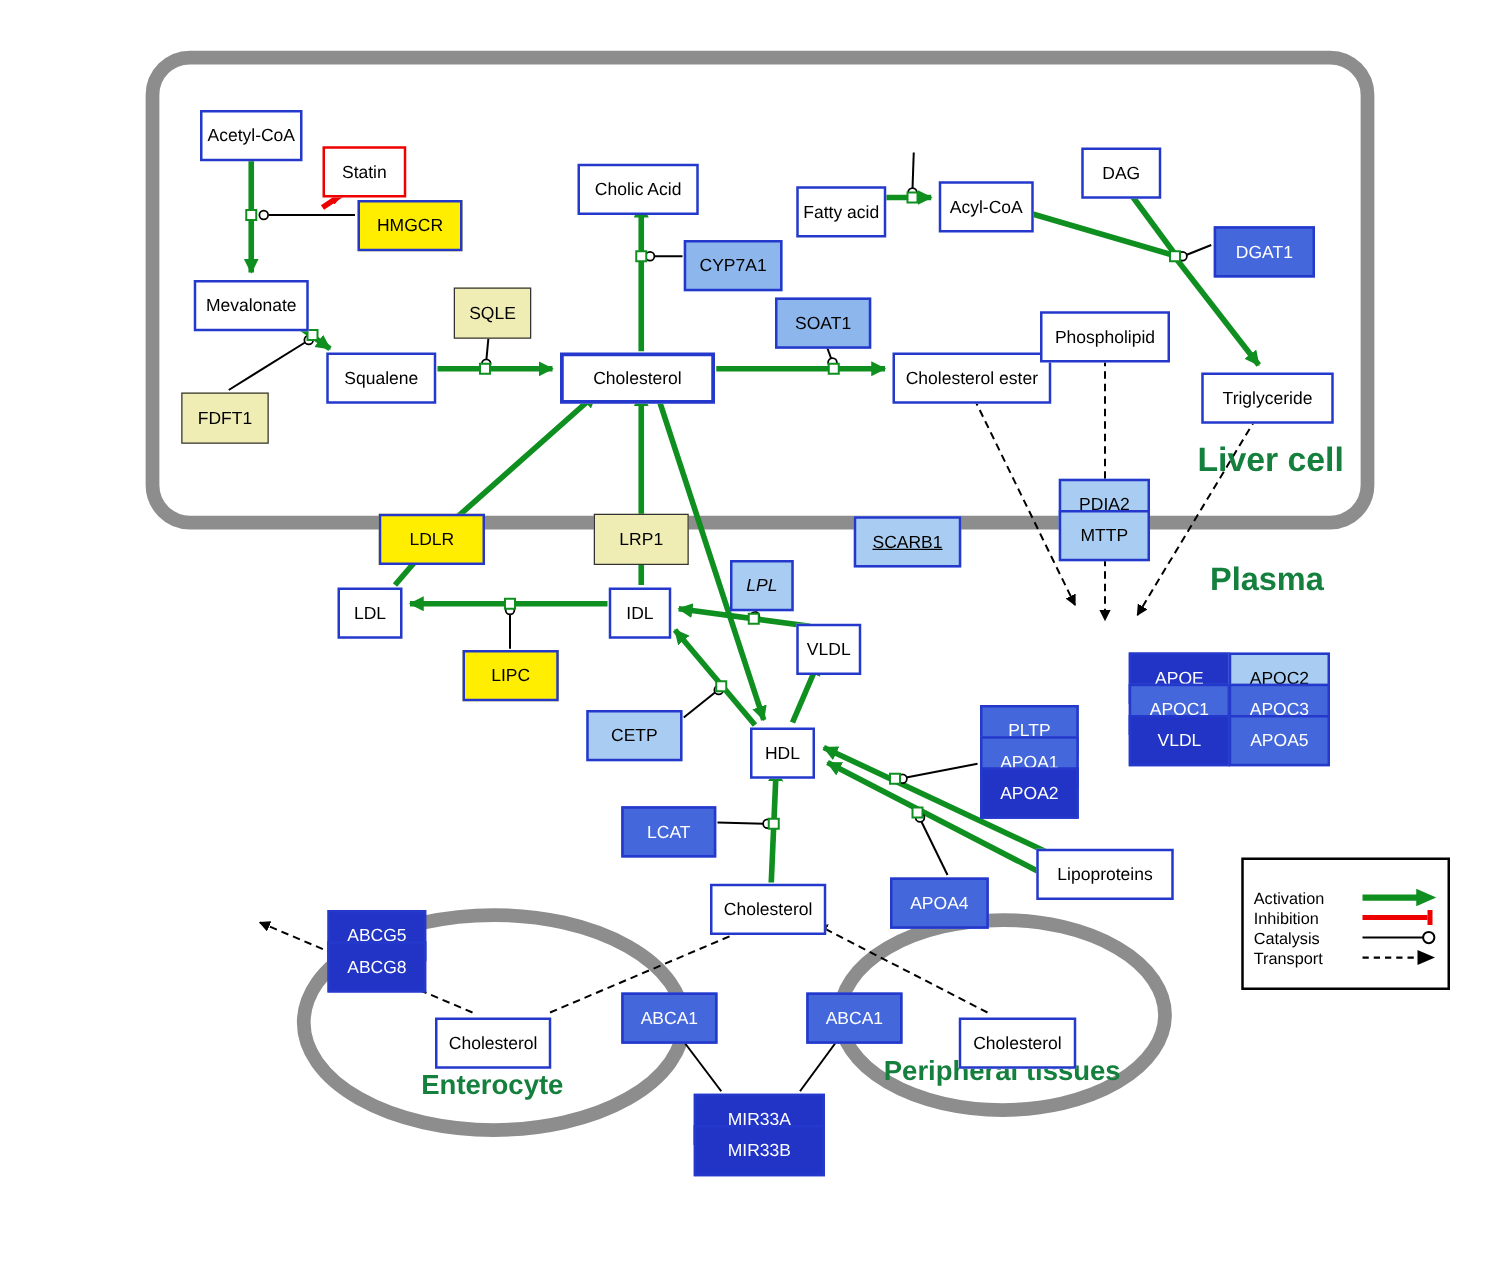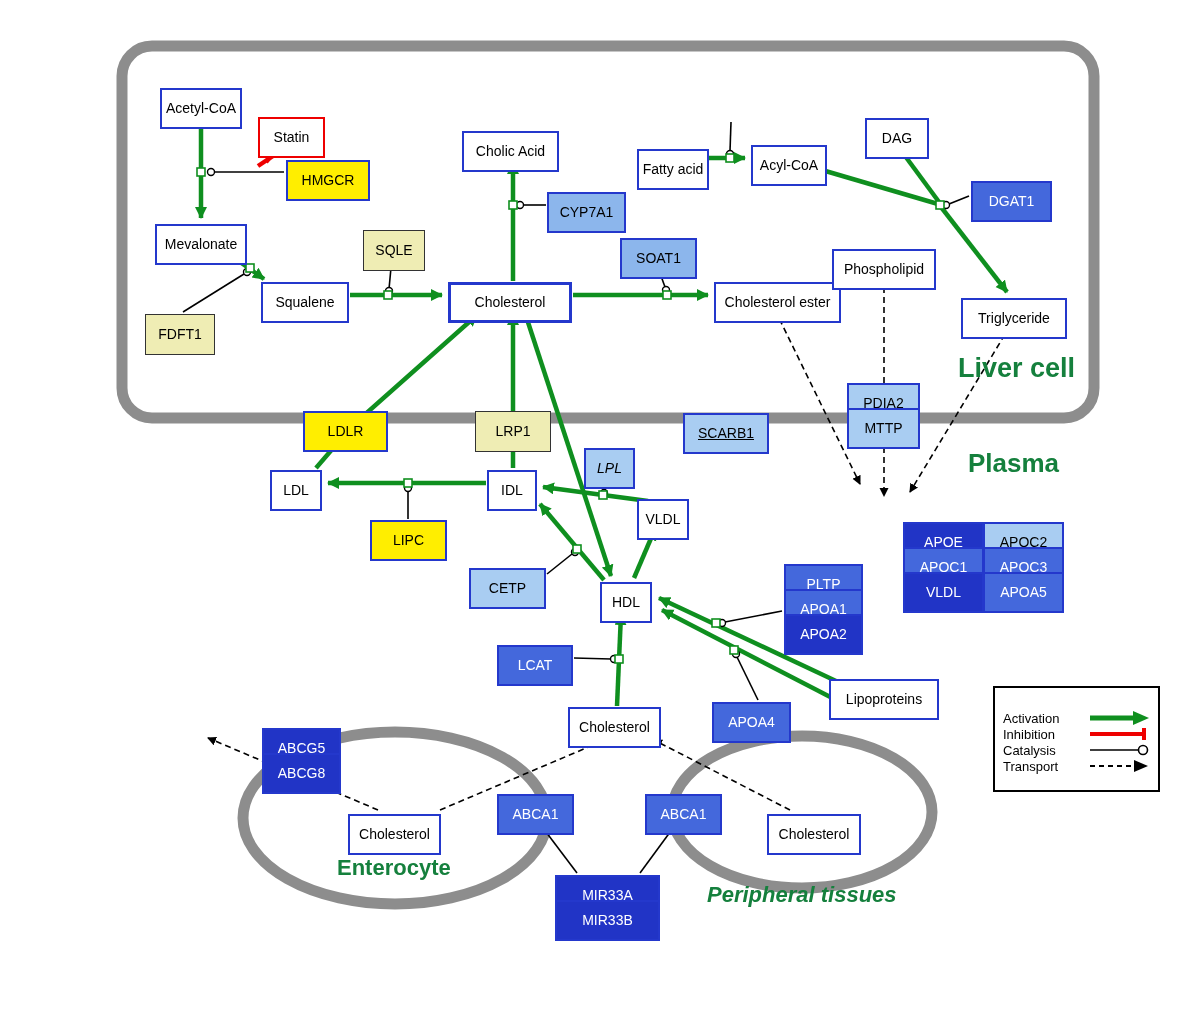--- a/index.html
+++ b/index.html
@@ -128,21 +128,21 @@
       <rect x="573" y="545" width="8" height="8"></rect>
       <rect x="712" y="619" width="8" height="8"></rect>
       <rect x="730" y="646" width="8" height="8"></rect>
       <rect x="615" y="655" width="8" height="8"></rect>
     </g>
   </svg>
 
   <div class="comp-label" style="left:958px;top:353px;font-size:27px;">Liver cell</div>
   <div class="comp-label" style="left:968px;top:448px;font-size:26px;">Plasma</div>
   <div class="comp-label" style="left:337px;top:855px;font-size:22px;">Enterocyte</div>
-  <div class="comp-label" style="left:707px;top:882px;font-size:22px;font-style:italic;">Peripheral tissues</div>
+  <div class="comp-label" style="left:707px;top:844px;font-size:22px;">Peripheral tissues</div>
 
   <div class="node" style="left:160px;top:88px;width:82px;">Acetyl-CoA</div>
   <div class="node redb" style="left:258px;top:117px;width:67px;">Statin</div>
   <div class="node yellow" style="left:286px;top:160px;width:84px;">HMGCR</div>
   <div class="node" style="left:155px;top:224px;width:92px;">Mevalonate</div>
   <div class="node paleyellow" style="left:363px;top:230px;width:62px;">SQLE</div>
   <div class="node paleyellow" style="left:145px;top:314px;width:70px;">FDFT1</div>
   <div class="node" style="left:261px;top:282px;width:88px;">Squalene</div>
   <div class="node thick" style="left:448px;top:282px;width:124px;">Cholesterol</div>
   <div class="node" style="left:462px;top:131px;width:97px;">Cholic Acid</div>

